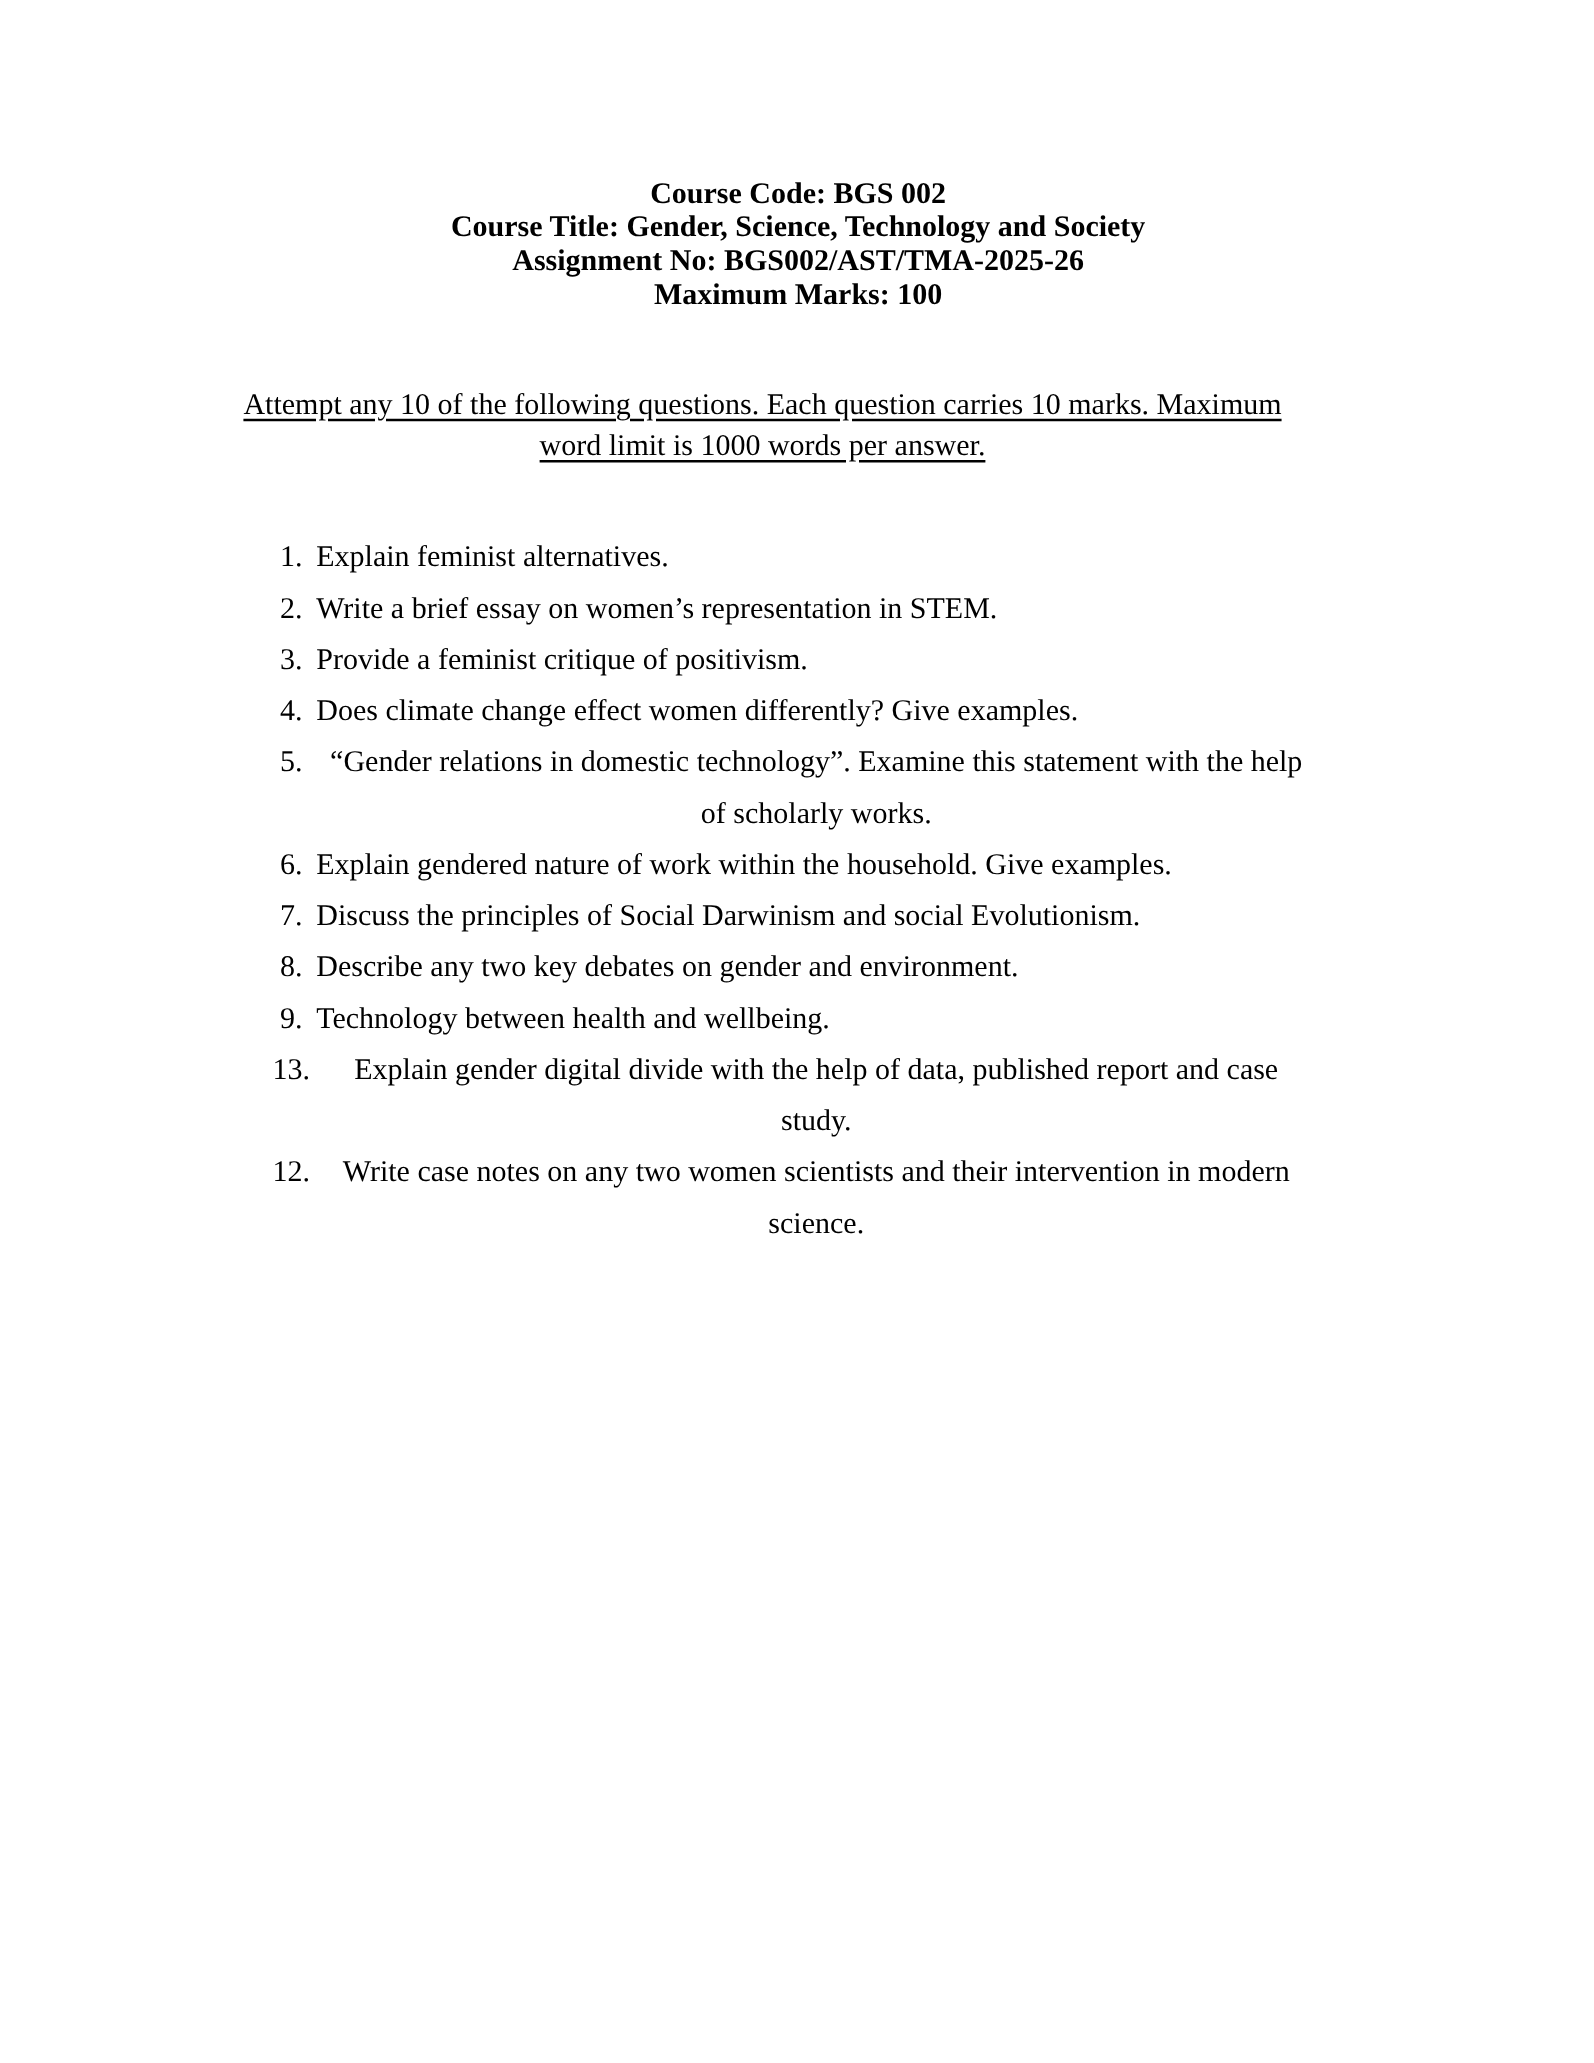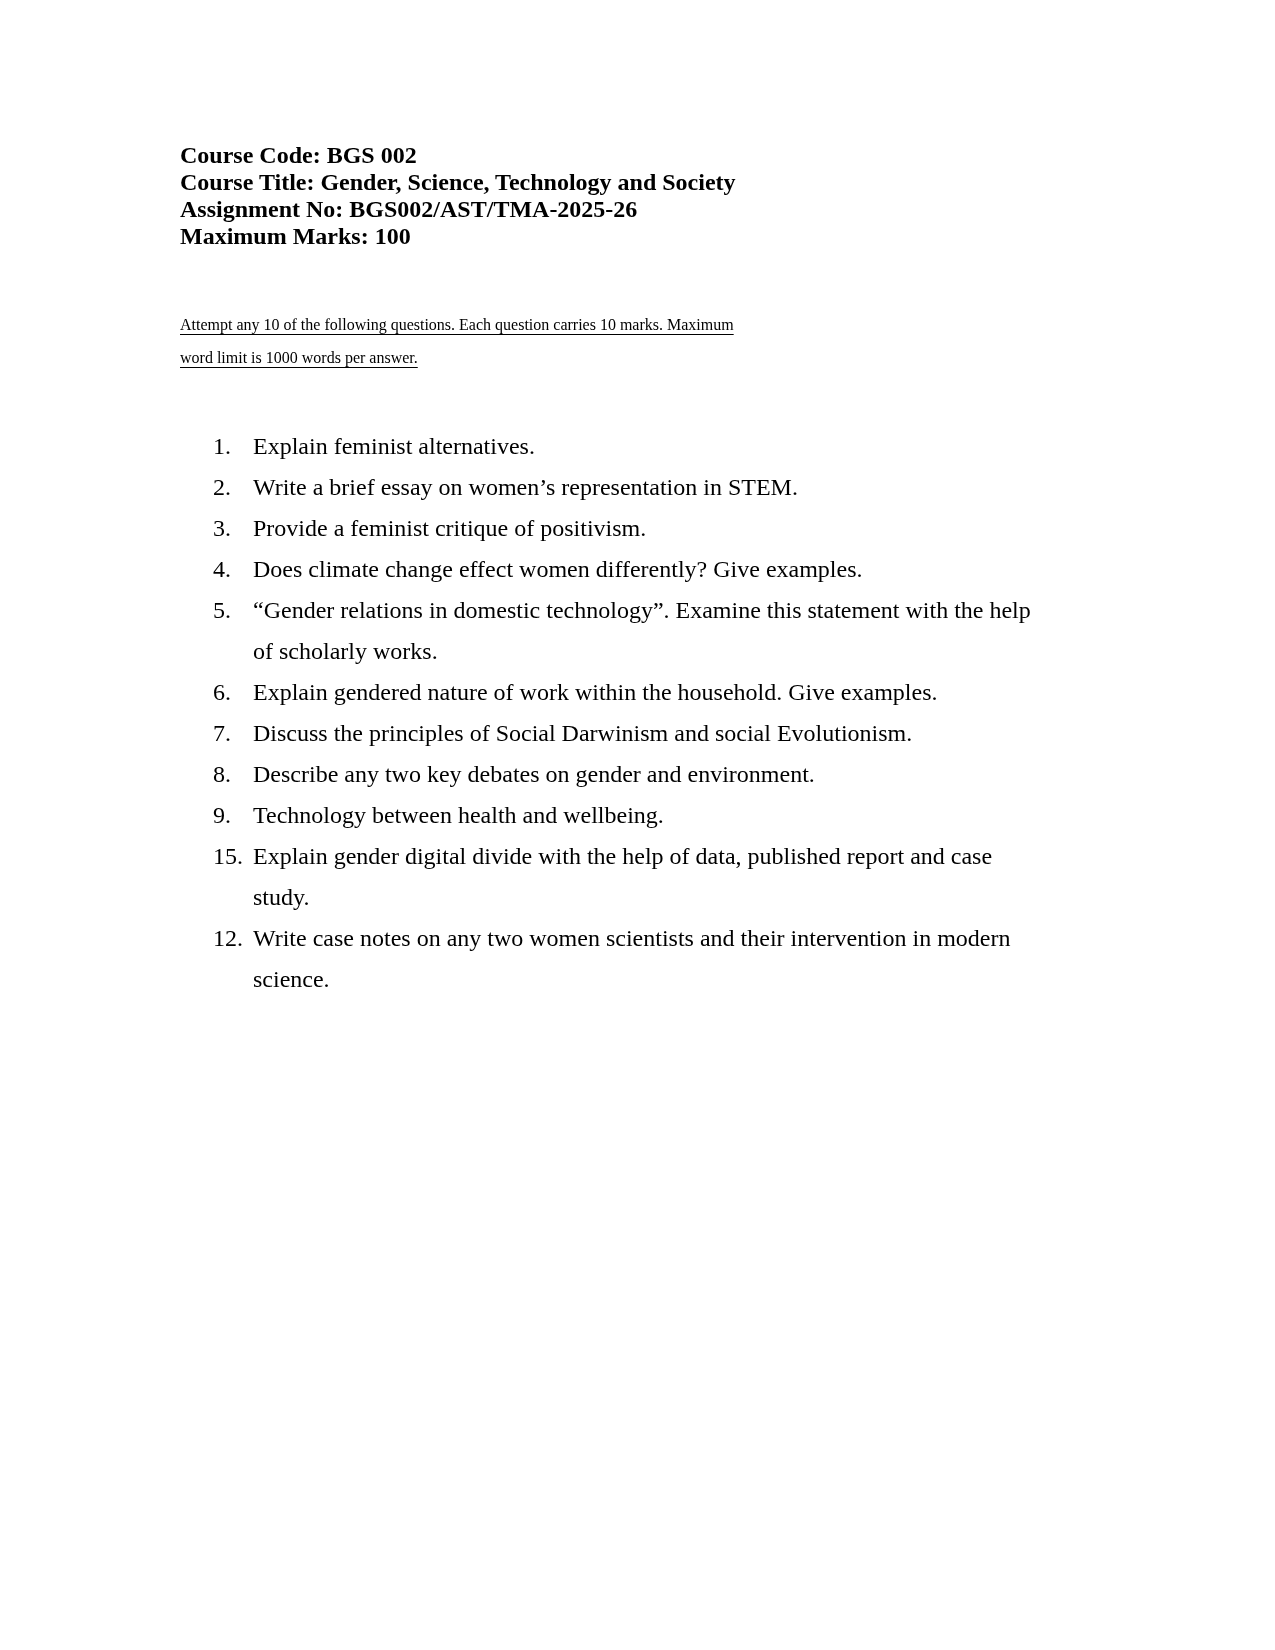--- a/index.html
+++ b/index.html
@@ -1,15 +1,15 @@
 <!DOCTYPE html>
 <html><head>
 <meta charset="utf-8">
 <style>
-  * { margin: 0; padding: 0; box-sizing: border-box; }
+  * { margin: 0; padding: 0; box-sizing: border-box; text-align: center; }
   html, body { background: #ffffff; }
   .page {
     position: relative;
     width: 1275px;
     height: 1650px;
     margin: 0 auto;
     background: #ffffff;
     color: #000000;
     font-family: "Liberation Serif", "DejaVu Serif", serif;
     overflow: hidden;
@@ -20,21 +20,21 @@
     left: 180px;
     right: 178px;
   }
   .doc-header {
     font-weight: bold;
     font-size: 24px;
     line-height: 27px;
   }
   .instructions {
     margin-top: 58px;
-    font-size: 16px;
+    font-size: 24px;
     line-height: 33px;
     max-width: 860px;
   }
   .instructions .instr-line {
     text-decoration: underline;
     text-underline-offset: 4px;
   }
   .question-list {
     margin-top: 52px;
     padding-left: 33px;
@@ -103,21 +103,21 @@
       </div>
       <div class="question-item">
         <span class="qnum">8.</span>
         <span class="qtext">Describe any two key debates on gender and environment.</span>
       </div>
       <div class="question-item">
         <span class="qnum">9.</span>
         <span class="qtext">Technology between health and wellbeing.</span>
       </div>
       <div class="question-item">
-        <span class="qnum">15.</span>
+        <span class="qnum">13.</span>
         <span class="qtext">Explain gender digital divide with the help of data, published report and case study.</span>
       </div>
       <div class="question-item">
         <span class="qnum">12.</span>
         <span class="qtext">Write case notes on any two women scientists and their intervention in modern science.</span>
       </div>
     </div>
 
   </div>
 </div>

